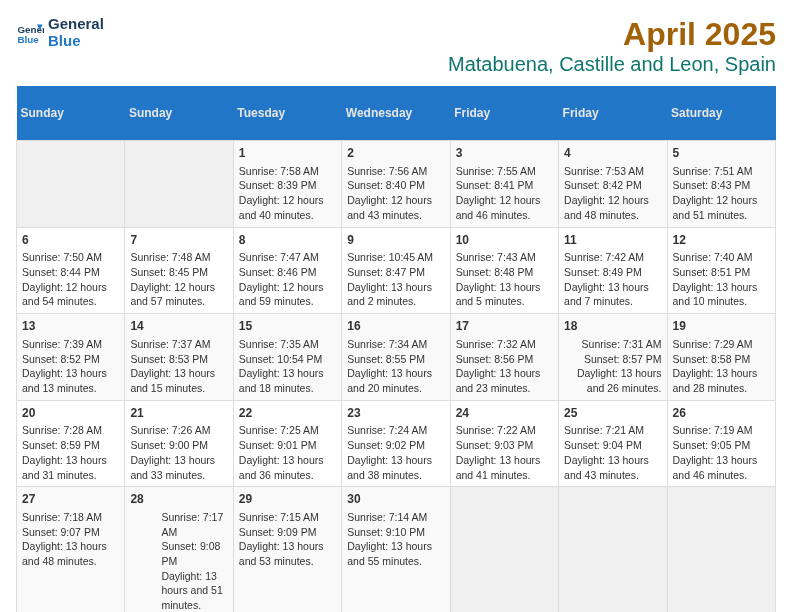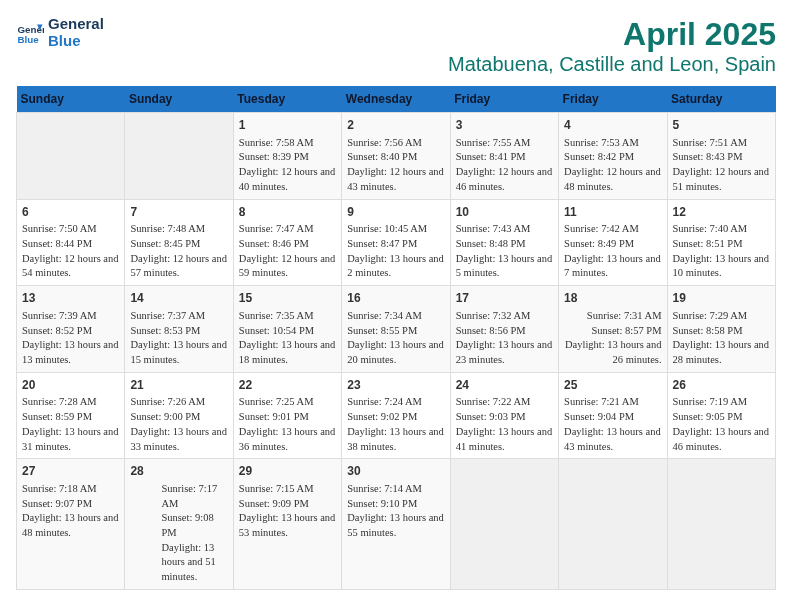--- a/index.html
+++ b/index.html
@@ -23,36 +23,36 @@
     }
     .logo-icon {
       width: 28px;
       height: 28px;
     }
     .title-area {
       text-align: right;
     }
     .main-title {
       font-size: 32px;
-      color: #0f766e;
+      color: #a16207;
       font-weight: bold;
     }
     .sub-title {
       font-size: 20px;
       color: #0f766e;
     }
     table {
       width: 100%;
       border-collapse: collapse;
       font-size: 11px;
     }
     thead tr th {
       background-color: #2176c7;
-      color: #0f172a;
-      padding: 6px 4px;
+      color: #e5e5e5;
+      padding: 20px 4px;
       text-align: left;
       font-size: 12px;
       font-weight: bold;
     }
     tbody tr td {
       border: 1px solid #ddd;
       vertical-align: top;
       padding: 4px 5px;
       width: 108px;
       min-height: 70px;
@@ -64,21 +64,20 @@
     }
     .day-number {
       font-weight: bold;
       font-size: 12px;
       display: block;
       margin-bottom: 2px;
     }
     .day-info {
       font-size: 10.5px;
       color: #333;
-      font-family: Liberation Serif, serif;
     }
     tbody tr:nth-child(odd) td {
       background-color: #f9f9f9;
     }
     tbody tr:nth-child(even) td {
       background-color: #fff;
     }
     td.empty {
       background-color: #f0f0f0 !important;
     }

